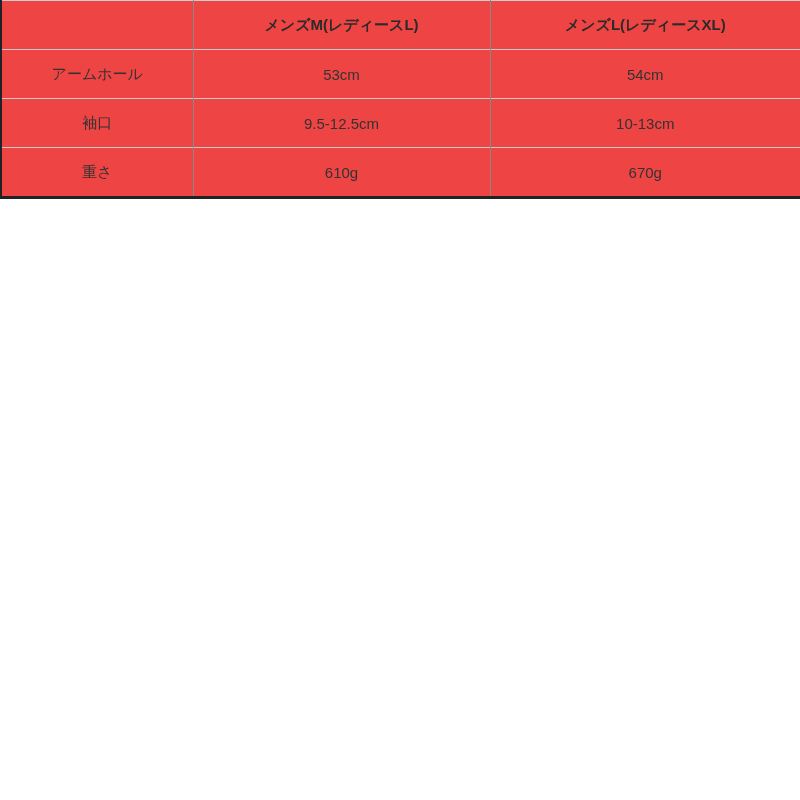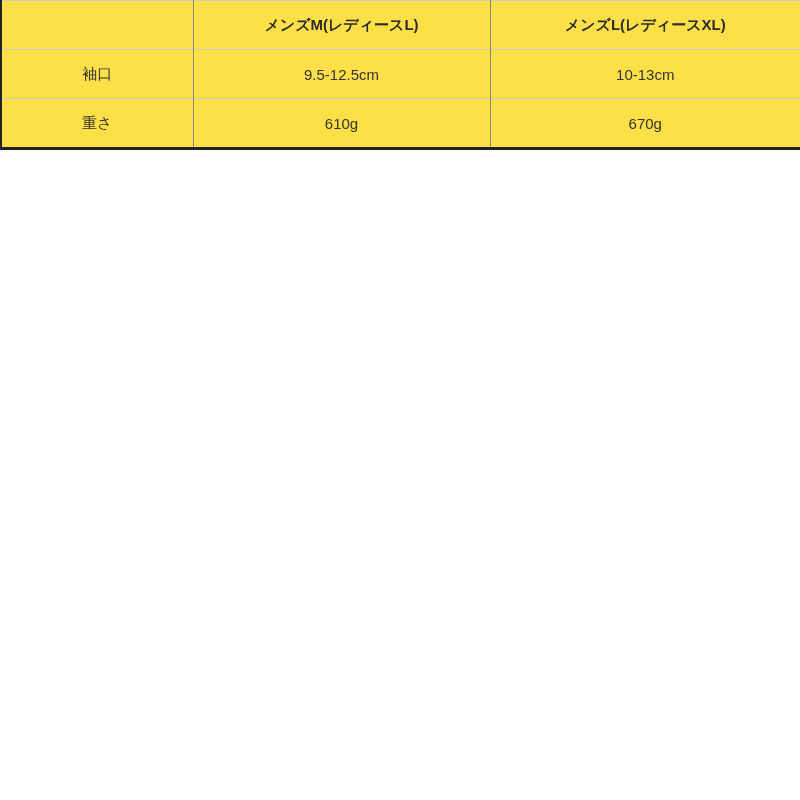--- a/index.html
+++ b/index.html
@@ -31,21 +31,21 @@
   table.size-chart col.col-l     { width: 311px; }
   table.size-chart th,
   table.size-chart td {
     height: 48px;
     padding: 0 4px;
     text-align: center;
     vertical-align: middle;
     font-size: 15px;
     color: #333333;
     border-top: 1px solid #cccccc;
-    background: #fde047;
+    background: #ef4444;
     white-space: nowrap;
     overflow: hidden;
   }
   table.size-chart thead th {
     font-weight: bold;
     color: #2b2b2b;
     border-top: none;
   }
   table.size-chart th + th,
   table.size-chart td + td {
@@ -64,20 +64,25 @@
     </colgroup>
     <thead>
       <tr>
         <th></th>
         <th>メンズM(レディースL)</th>
         <th>メンズL(レディースXL)</th>
       </tr>
     </thead>
     <tbody id="size-chart-body">
         <tr>
+          <td>アームホール</td>
+          <td>53cm</td>
+          <td>54cm</td>
+        </tr>
+        <tr>
           <td>袖口</td>
           <td>9.5-12.5cm</td>
           <td>10-13cm</td>
         </tr>
         <tr>
           <td>重さ</td>
           <td>610g</td>
           <td>670g</td>
         </tr>
       </tbody>

